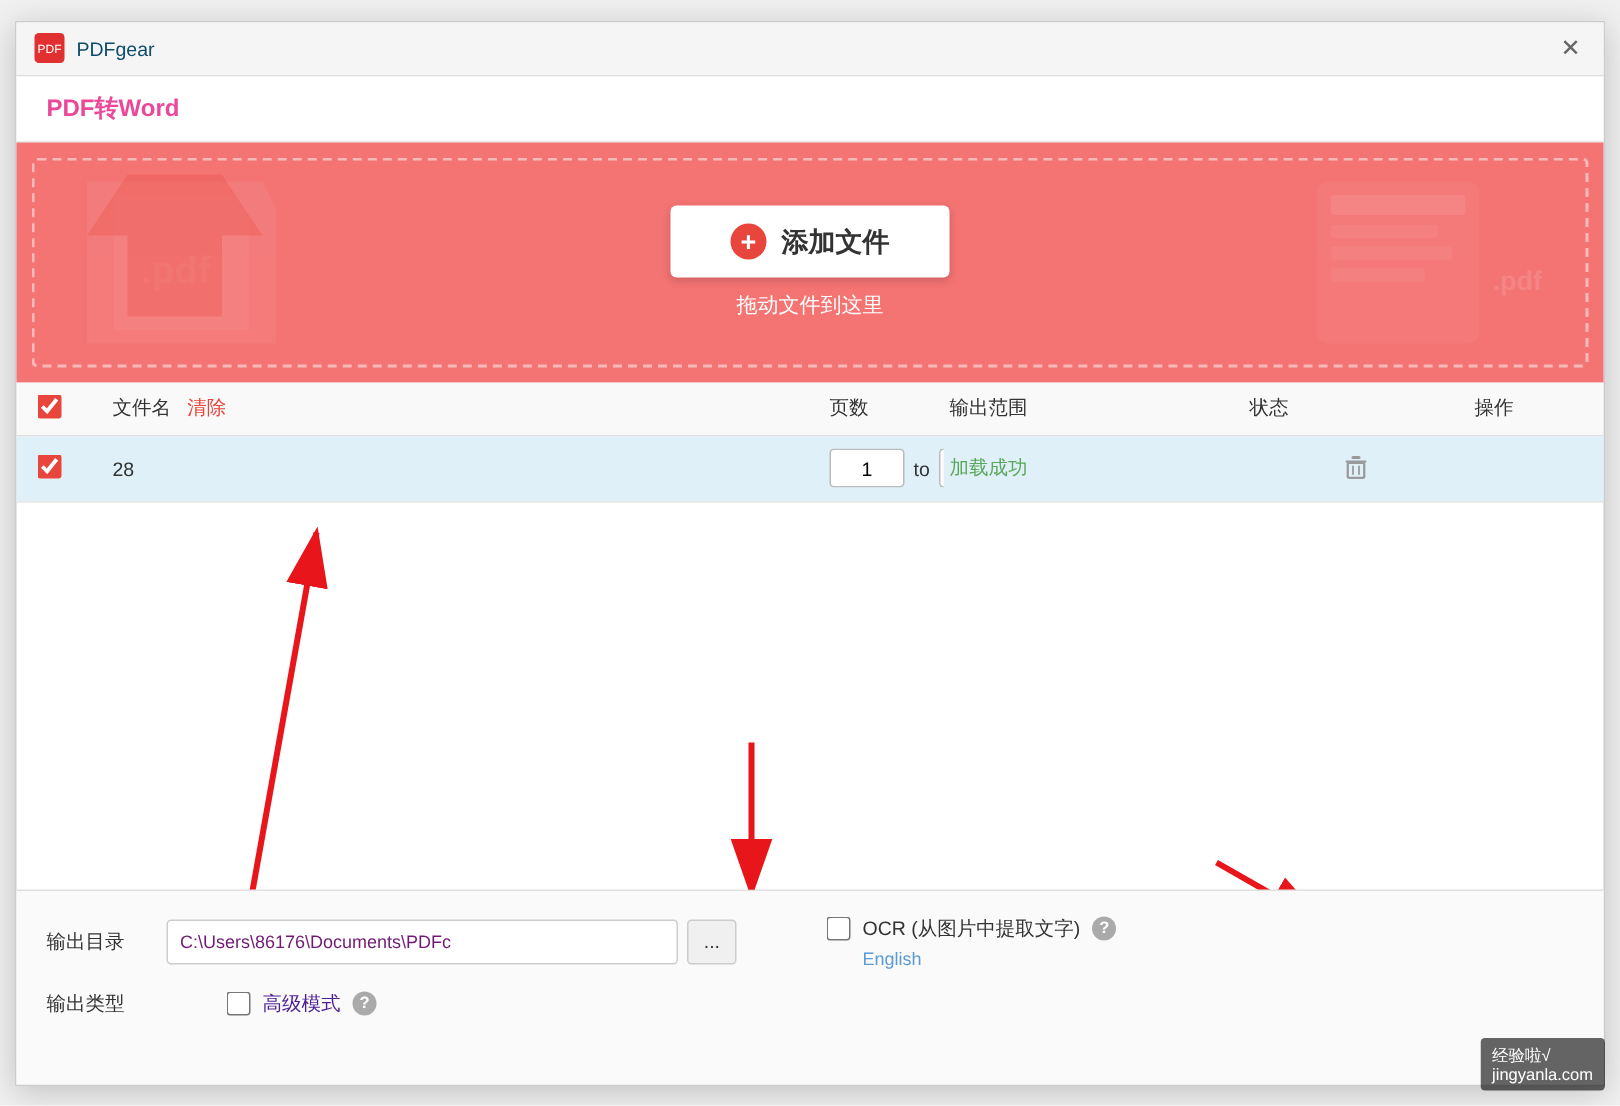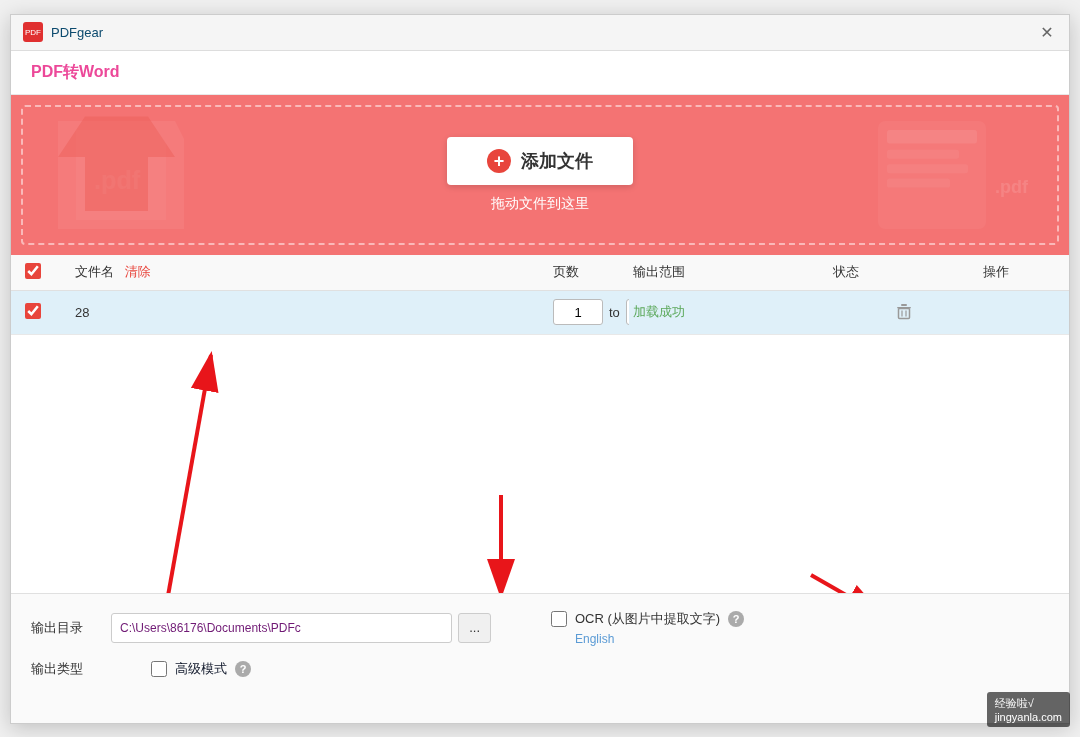--- a/index.html
+++ b/index.html
@@ -324,21 +324,21 @@
       min-width: 200px;
     }
     .advanced-area {
       display: flex;
       align-items: center;
       gap: 8px;
       margin-left: 40px;
     }
     .advanced-label {
       font-size: 13px;
-      color: #0f172a;
+      color: #4c1d95;
     }
     
     .arrows-overlay {
       position: absolute;
       top: 0;
       left: 0;
       width: 100%;
       height: 100%;
       pointer-events: none;
     }

